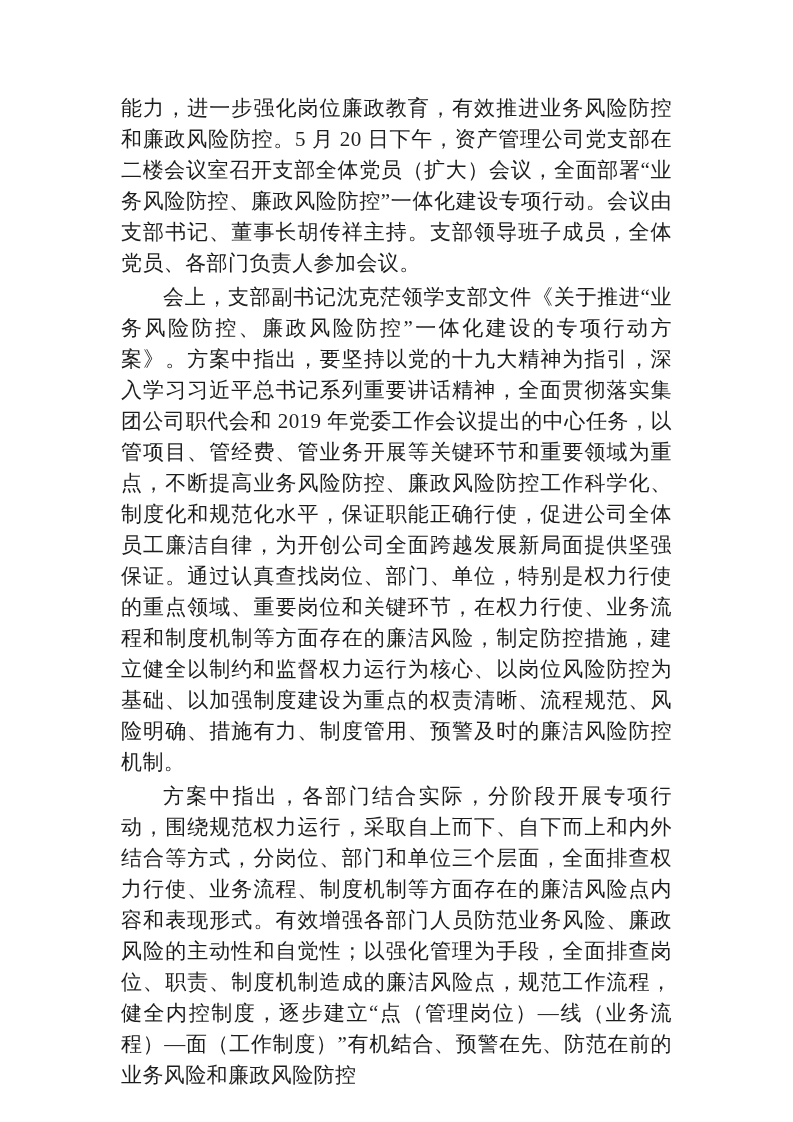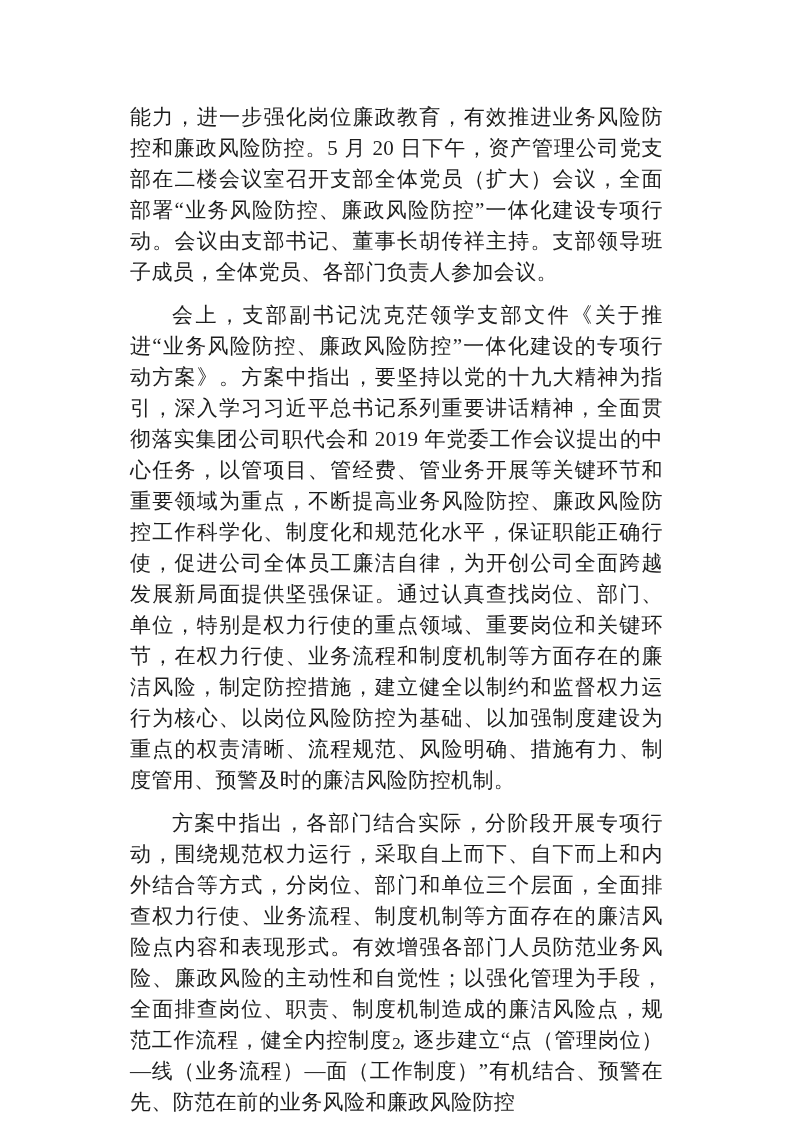--- a/index.html
+++ b/index.html
@@ -21,21 +21,21 @@
     left: 118px;
     top: 90px;
     width: 557px;
     font-size: 21px;
     line-height: 31px;
     text-align: justify;
     letter-spacing: 0.4px;
     word-break: break-all;
   }
   .para {
-    margin: 12px;
+    margin: 3px;
     padding: 0;
     text-indent: 2em;
   }
   .para.flush {
     text-indent: 0;
   }
   .footer {
     position: absolute;
     left: 0;
     right: 0;

